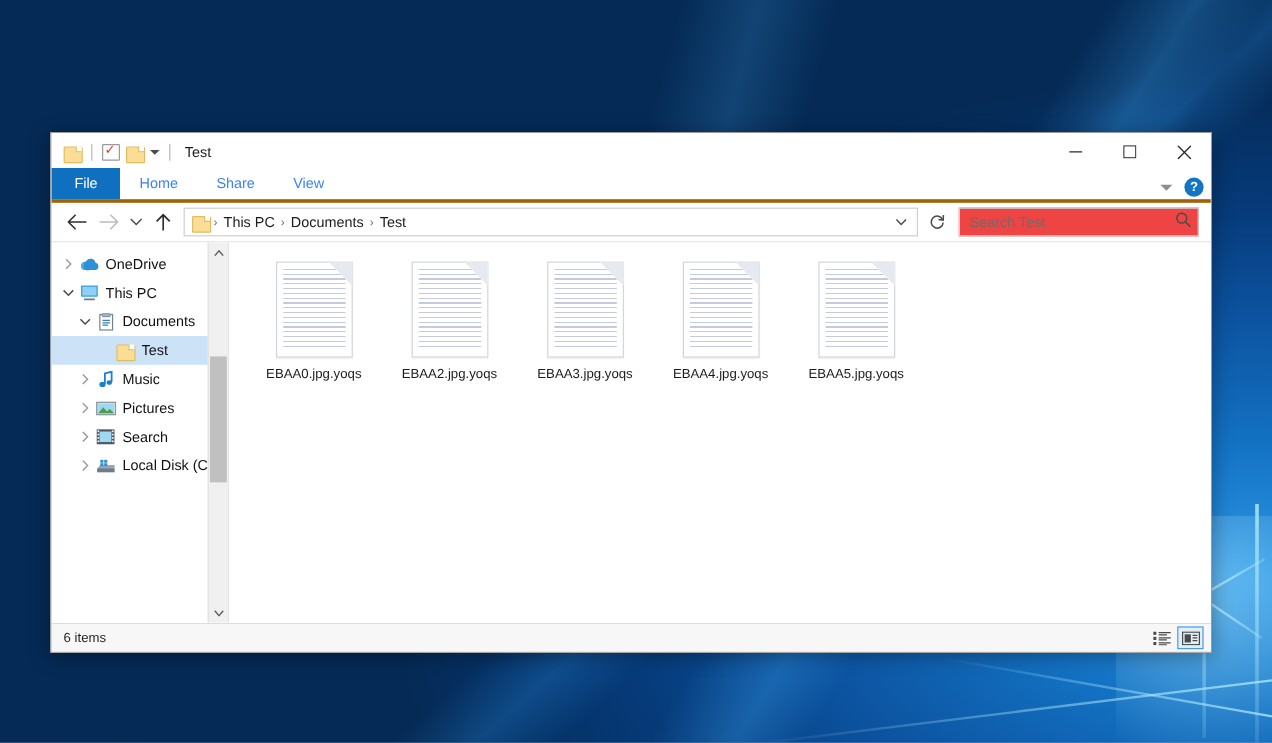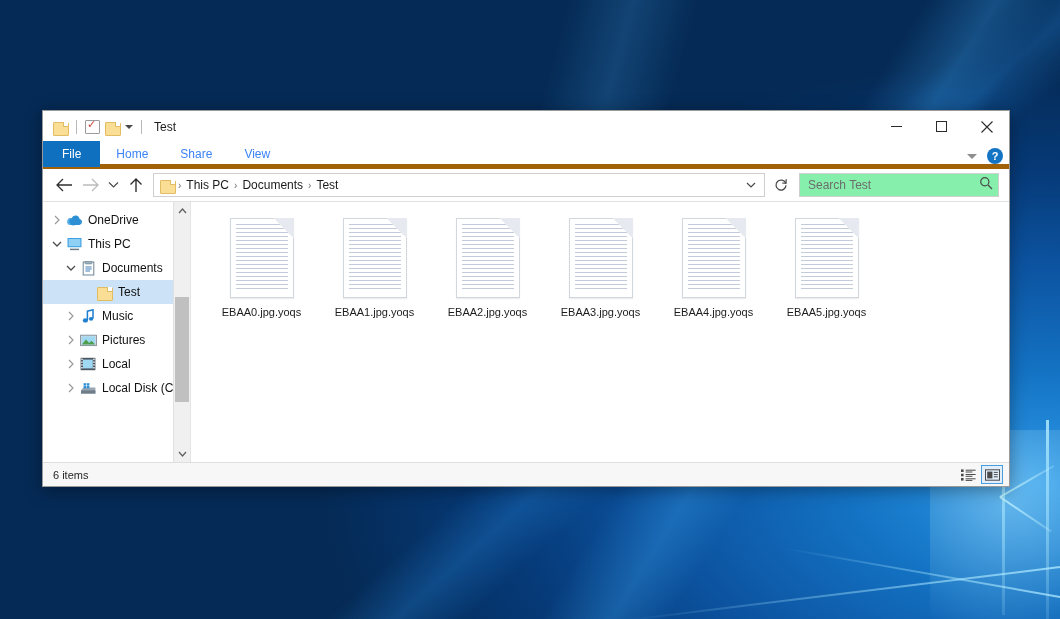--- a/index.html
+++ b/index.html
@@ -56,21 +56,21 @@
   #haze-top {
     position: absolute; left: 0; top: 0; width: 1060px; height: 120px;
     background: linear-gradient(105deg, rgba(0,0,0,0) 52%, rgba(70,170,240,0.20) 58%, rgba(0,0,0,0) 64%);
     pointer-events: none;
   }
 
   
   #explorer {
     position: absolute;
     left: 42px; top: 110px;
-    width: 968px; height: 377px;
+    width: 968px; height: 434px;
     background: #ffffff;
     border: 1px solid #9a9a9a;
     box-shadow: 0 3px 16px rgba(0,0,0,0.36);
     display: flex; flex-direction: column;
   }
 
   
   #titlebar {
     height: 32px; min-height: 32px;
     background: #ffffff;
@@ -115,22 +115,22 @@
     width: 45px; height: 31px;
     display: flex; align-items: center; justify-content: center;
     color: #2b2b2b;
   }
   .wc svg { display: block; }
 
   
   #ribbon {
     height: 26px; min-height: 26px;
     background: #ffffff;
-    display: flex; align-items: center;
-    border-bottom: 5px solid #a16207;
+    display: flex; align-items: flex-end;
+    border-bottom: 3px solid #a16207;
     position: relative;
   }
   .tab {
     font-size: 12px; color: #3b82f6;
     display: flex; align-items: center; justify-content: center;
     padding: 0 16px; height: 26px; white-space: nowrap;
   }
   #tab-file {
     background: #1070c0; color: #ffffff;
     padding: 0 19px;
@@ -181,21 +181,21 @@
     margin-left: auto; width: 18px;
     display: flex; align-items: center; justify-content: center;
   }
   #refresh-btn {
     width: 24px; height: 24px; margin-left: 4px;
     display: flex; align-items: center; justify-content: center;
     color: #4a4a4a;
   }
   #search-box {
     width: 200px; height: 24px; margin-left: 6px;
-    border: 1px solid #cfcfcf; background: #86efac;
+    border: 1px solid #cfcfcf; background: #ef4444;
     display: flex; align-items: center;
     padding: 0 5px 0 8px;
   }
   #search-input {
     border: 0; outline: 0; flex: 1; min-width: 0;
     font-family: "Liberation Sans", sans-serif;
     font-size: 12px; color: #1b1b1b; background: transparent;
   }
   #search-input::placeholder { color: #6c6c6c; opacity: 1; }
 
@@ -524,21 +524,21 @@
                     <rect x="1.2" y="4.4" width="1.5" height="1.5"></rect>
                   <rect x="1.2" y="7.2" width="1.5" height="1.5"></rect>
                     <rect x="1.2" y="10" width="1.5" height="1.5"></rect>
                   <rect x="13.2" y="1.6" width="1.5" height="1.5"></rect>
                     <rect x="13.2" y="4.4" width="1.5" height="1.5"></rect>
                   <rect x="13.2" y="7.2" width="1.5" height="1.5"></rect>
                     <rect x="13.2" y="10" width="1.5" height="1.5"></rect>
                 </g>
               </svg>
             </span>
-            <span class="tlabel">Local</span>
+            <span class="tlabel">Search</span>
           </div>
 
           <div class="tree-row" style="padding-left:20px;">
             <span class="twisty">
               <svg width="8" height="10" viewBox="0 0 8 10">
                   <path d="M2 1 L6 5 L2 9" stroke="#9a9a9a" stroke-width="1.2" fill="none"></path>
                 </svg>
             </span>
             <span class="tico">
               <svg width="17" height="13" viewBox="0 0 17 13">
@@ -577,28 +577,20 @@
 
           <div class="file-item">
             <div class="doc-icon">
               <div class="doc-lines"></div>
               <div class="doc-fold-mask"></div>
               <div class="doc-fold-tri"></div>
             </div>
             <div class="file-name">EBAA0.jpg.yoqs</div>
           </div>
 
-          <div class="file-item">
-            <div class="doc-icon">
-              <div class="doc-lines"></div>
-              <div class="doc-fold-mask"></div>
-              <div class="doc-fold-tri"></div>
-            </div>
-            <div class="file-name">EBAA1.jpg.yoqs</div>
-          </div>
 
           <div class="file-item">
             <div class="doc-icon">
               <div class="doc-lines"></div>
               <div class="doc-fold-mask"></div>
               <div class="doc-fold-tri"></div>
             </div>
             <div class="file-name">EBAA2.jpg.yoqs</div>
           </div>
 

